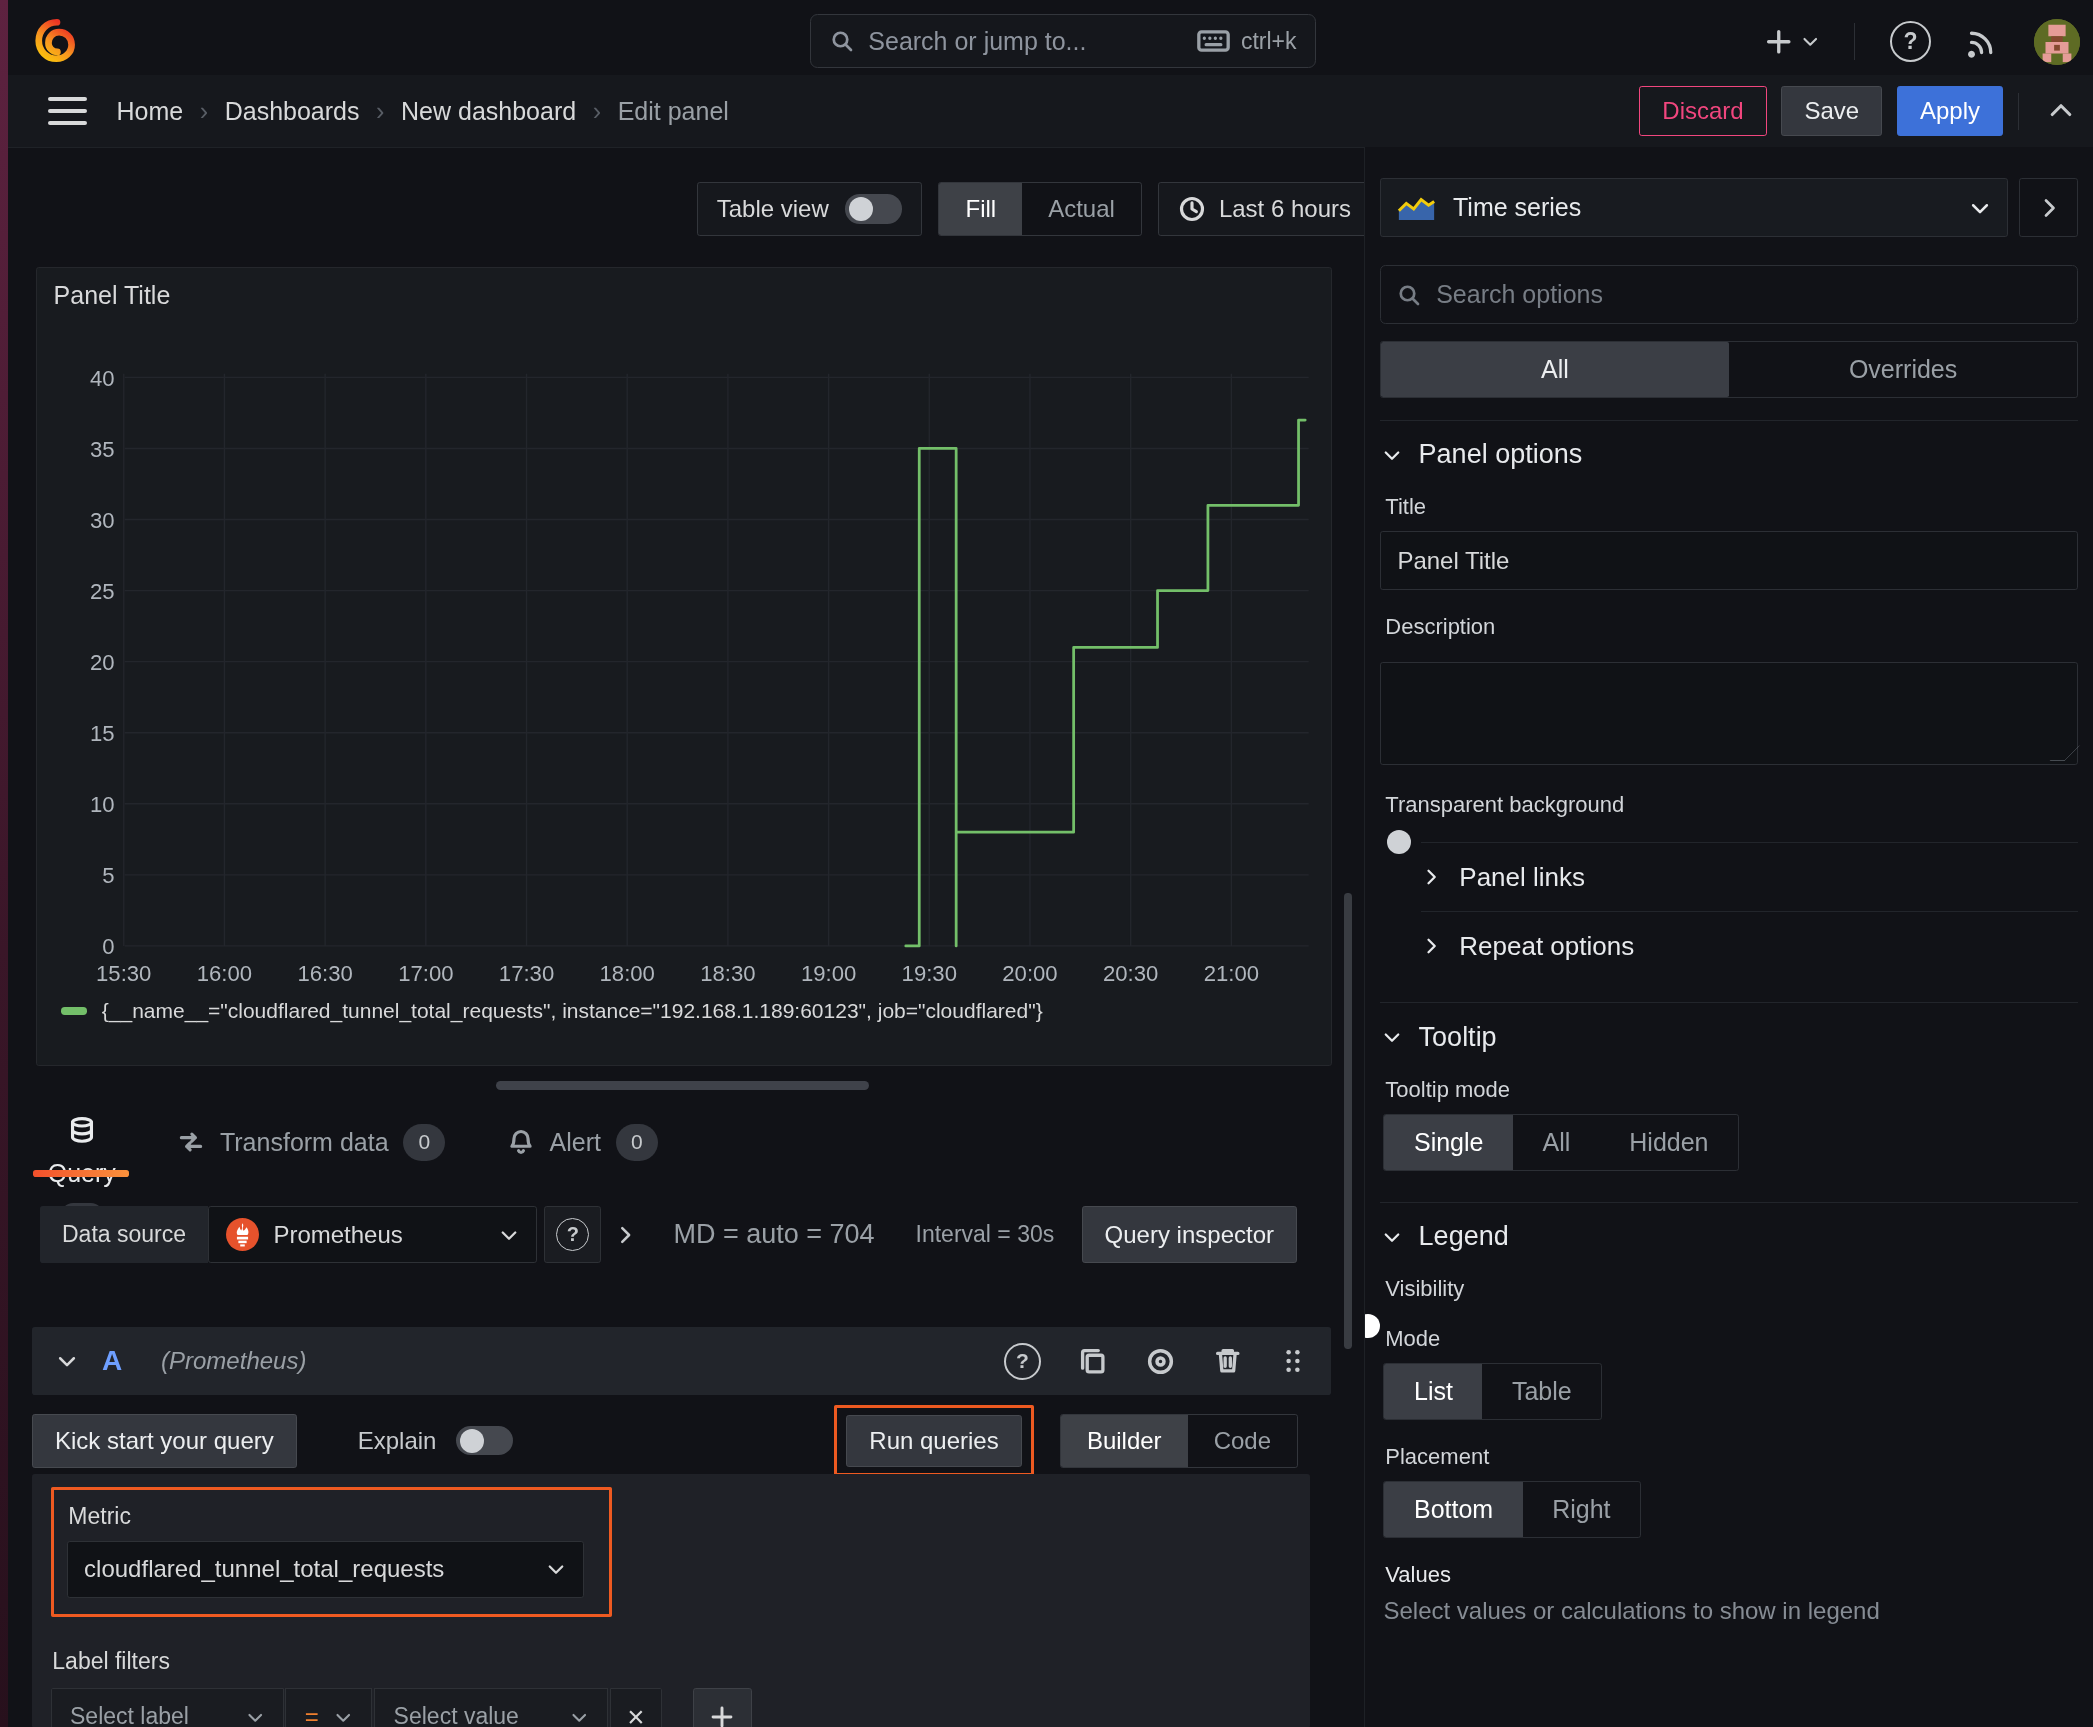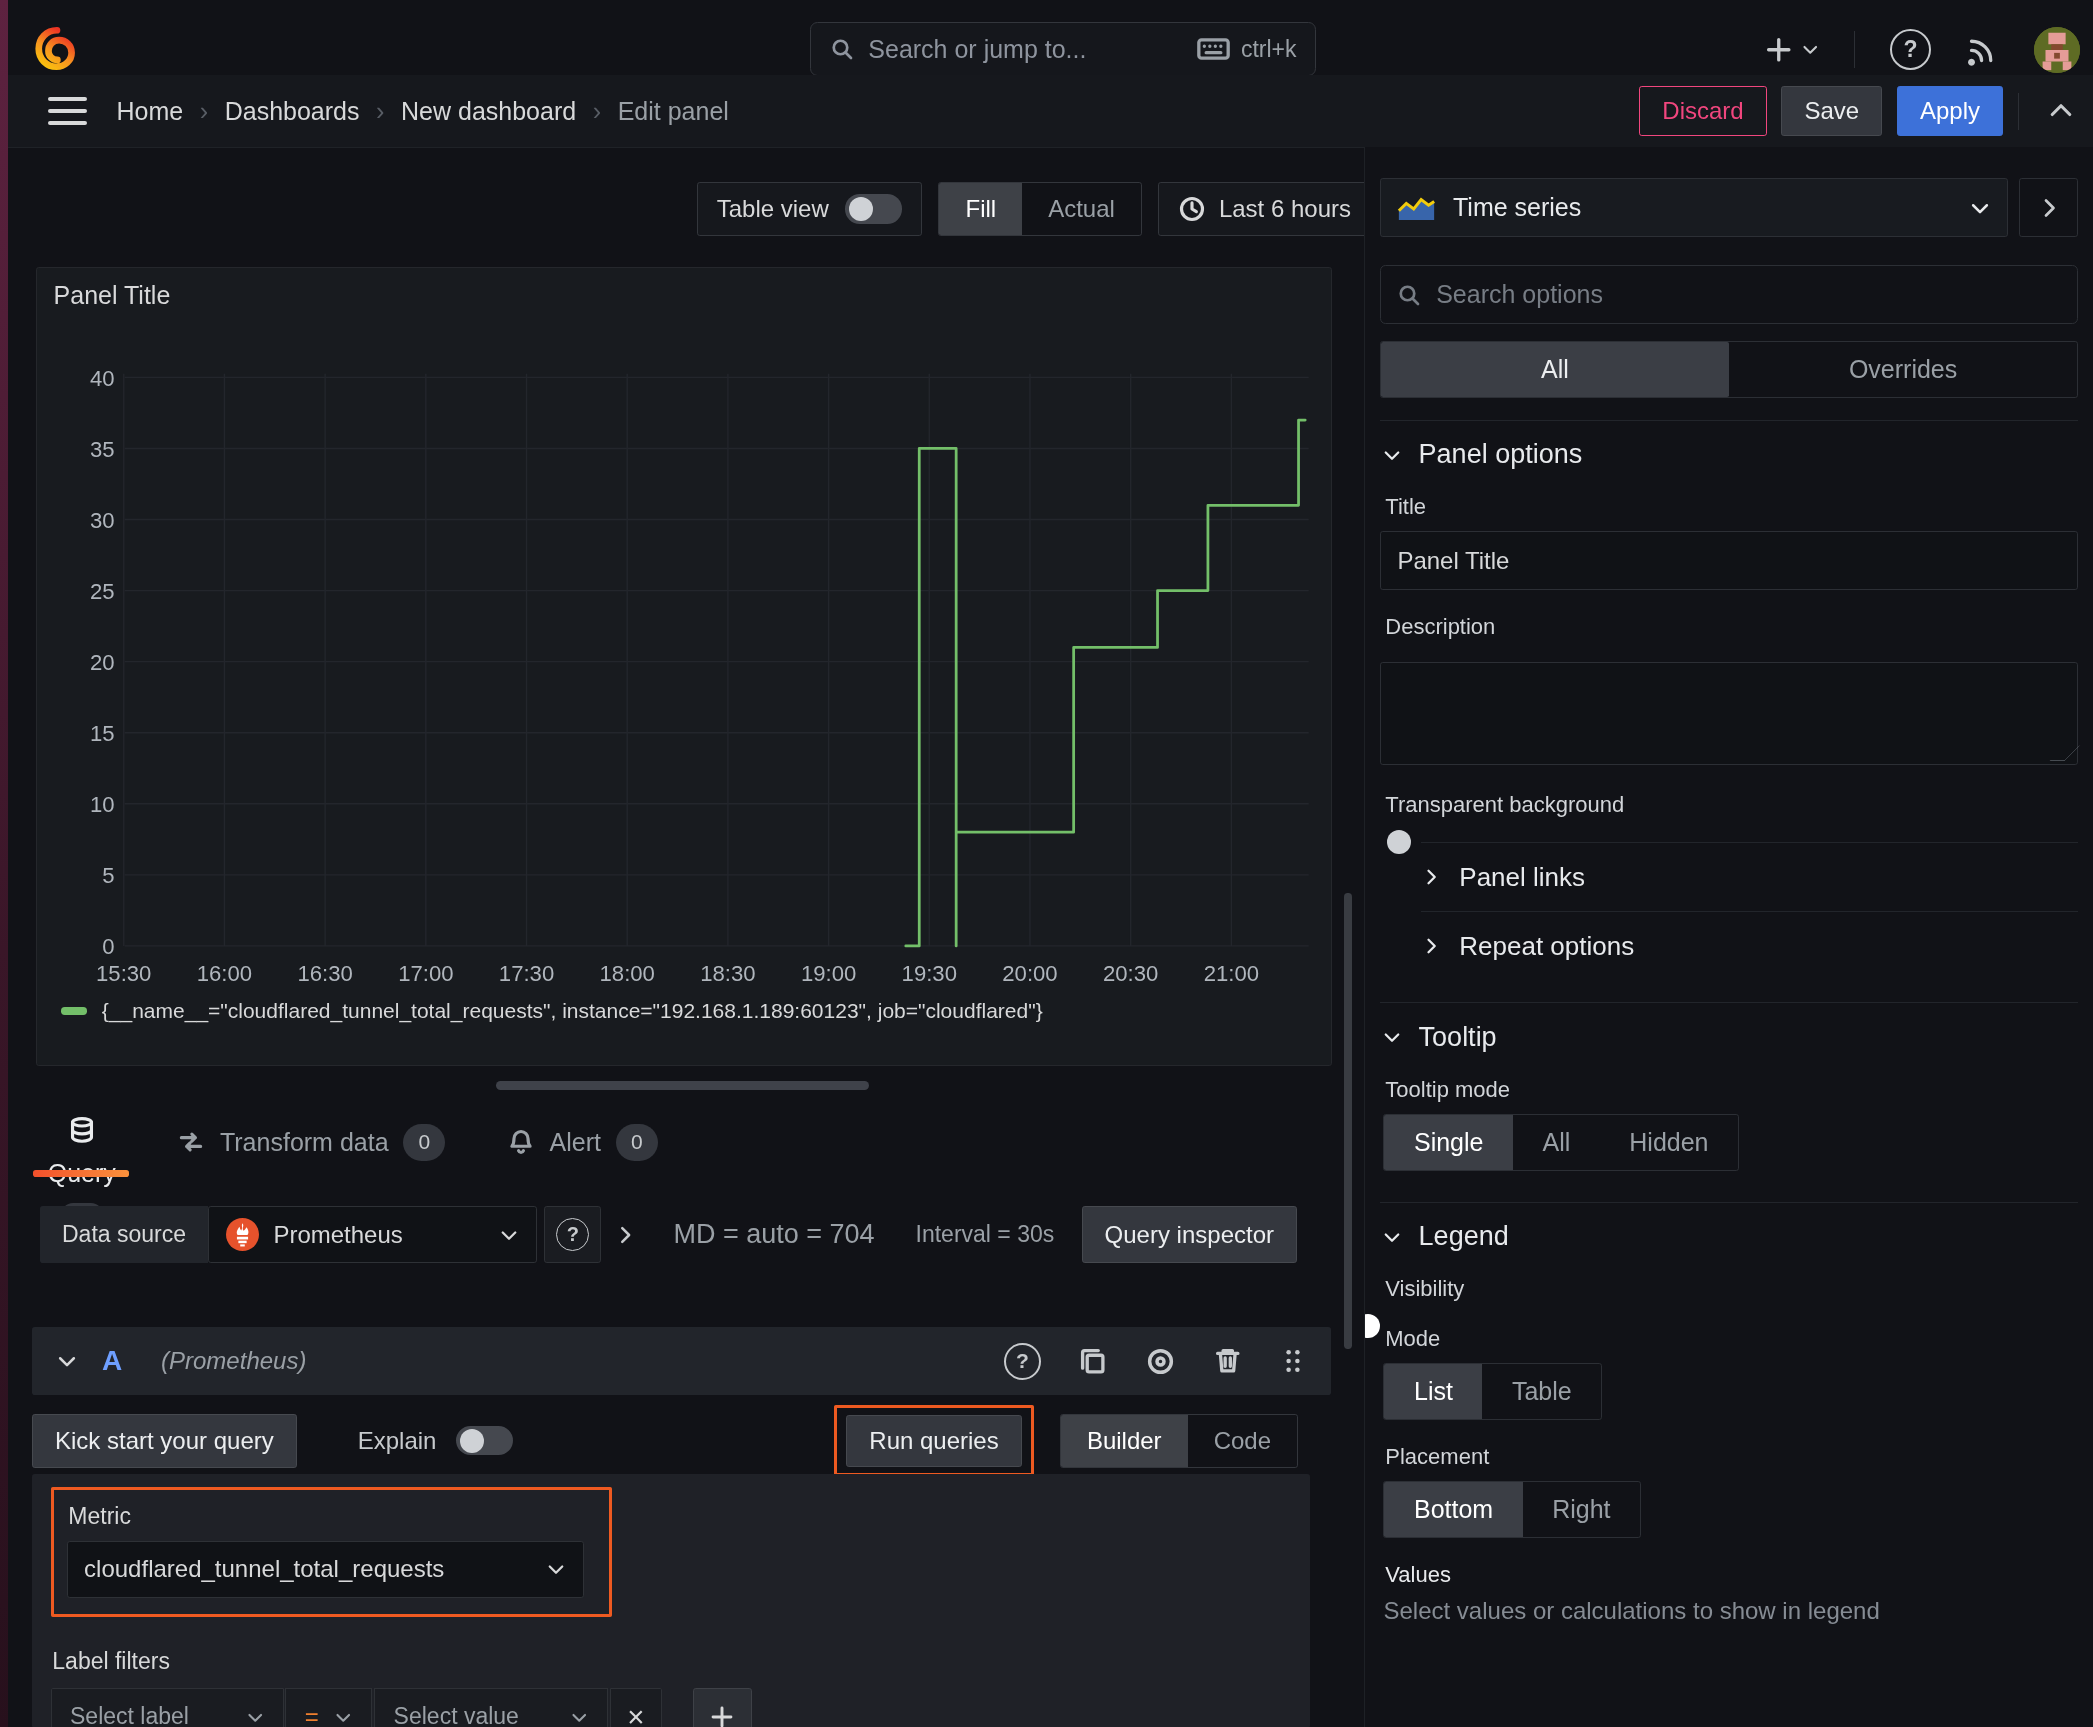--- a/index.html
+++ b/index.html
@@ -2,21 +2,21 @@
 <html style="font-size:14.8px"><head>
 <meta charset="utf-8">
 <style>
   html,body{margin:0;padding:0;background:#0d0e11;}
   body{font-family:"Liberation Sans",sans-serif;color:#d8d9da;}
   .app{position:relative;width:2093px;height:1728px;background:#111217;overflow:hidden;}
   .row{display:flex;align-items:center;}
   .ic{fill:none;stroke:currentColor;stroke-width:1.8;stroke-linecap:round;stroke-linejoin:round;}
   .cv{width:24px;height:24px;flex:none;}
   
-  .topbar{position:absolute;left:0;top:12px;width:2093px;height:75px;background:#111217;border-bottom:0.9px solid #1f2227;display:flex;align-items:center;}
+  .topbar{position:absolute;left:0;top:4px;width:2093px;height:75px;background:#111217;border-bottom:0.9px solid #1f2227;display:flex;align-items:center;}
   .logo{position:absolute;left:33px;top:11px;width:48px;height:52px;}
   .g-search{position:absolute;left:810px;top:10px;width:506px;height:54px;background:#15171c;border:0.9px solid #33363c;border-radius:7.4px;display:flex;align-items:center;gap:14.8px;padding:0 18.5px;box-sizing:border-box;color:#8e949e;font-size:25px;}
   .g-search .short{margin-left:auto;display:flex;align-items:center;gap:11px;color:#9aa0a6;font-size:23px;}
   .top-actions{position:absolute;right:13px;top:0;height:75px;display:flex;align-items:center;gap:35px;color:#c7cacd;}
   .tdiv{width:0.9px;height:37px;background:#2c2f35;}
   .help-circ{width:37px;height:37px;border:2.3px solid #c7cacd;border-radius:50%;display:flex;align-items:center;justify-content:center;font-size:23px;font-weight:bold;}
   .avatar{width:46px;height:46px;border-radius:50%;overflow:hidden;background:#5e6b24;}
   
   .navbar{position:absolute;left:0;top:75px;width:2093px;height:72px;background:#16181d;border-bottom:0.9px solid #1f2227;display:flex;align-items:center;}
   .burger{margin-left:48px;display:flex;flex-direction:column;gap:7.4px;cursor:pointer;}

